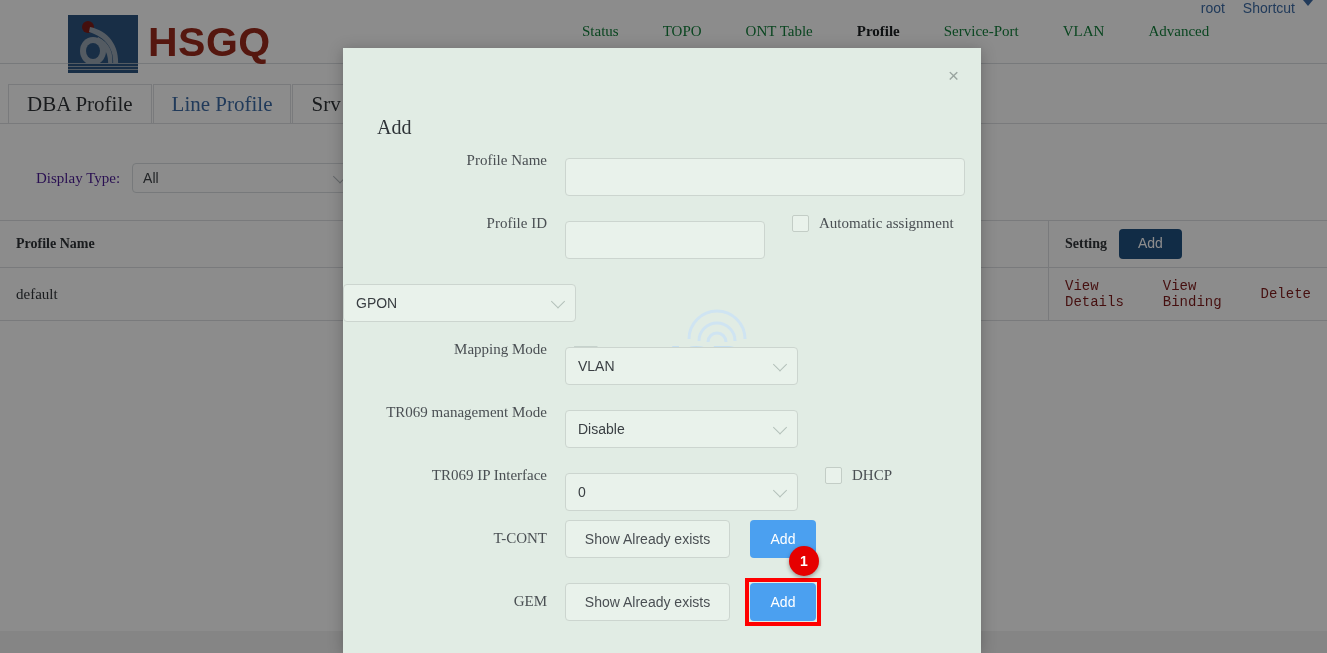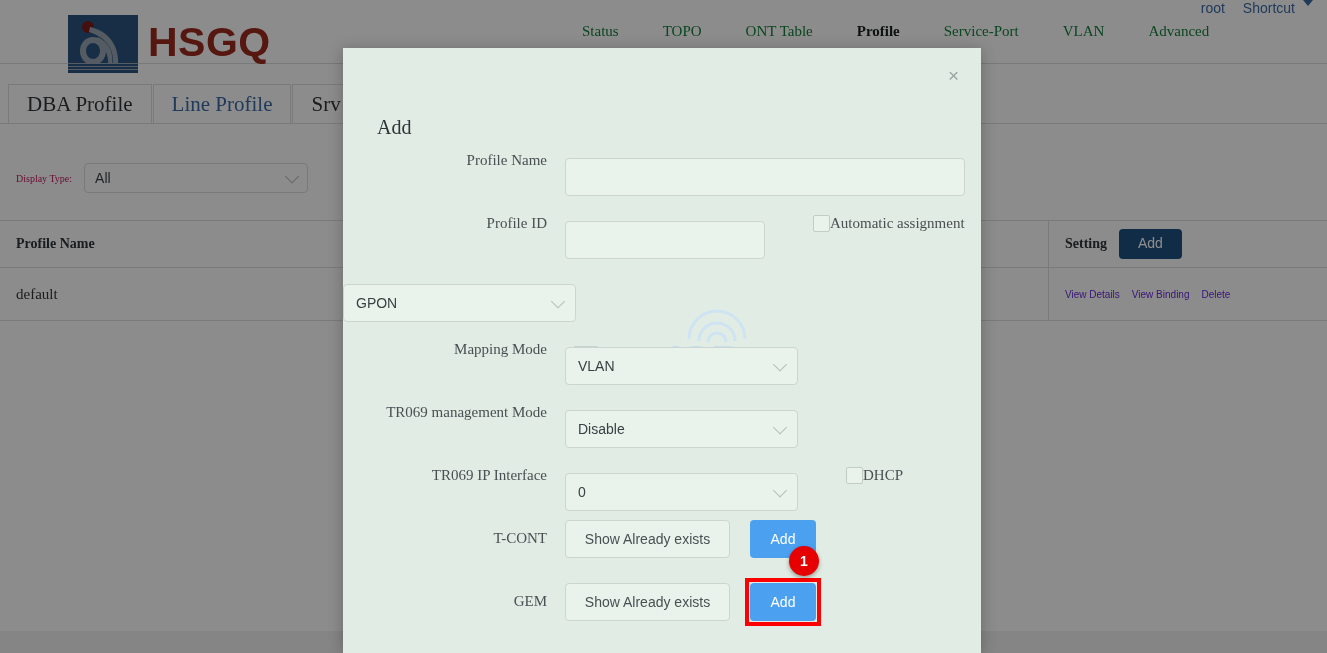--- a/index.html
+++ b/index.html
@@ -115,21 +115,21 @@
   .tab-underline {
     position: absolute; top: 123px; left: 0; width: 1327px; height: 1px;
     background: #dcdfe2;
   }
 
   
   .filterrow {
     position: absolute; top: 163px; left: 16px;
     display: flex; align-items: center; gap: 12px;
   }
-  .filter-label { font-size: 10px; color: #be185d; }
+  .filter-label { font-size: 15px; color: #4c1d95; margin-left: 20px; }
   .select-box {
     width: 224px; height: 30px;
     border: 1px solid #d9dde0; border-radius: 4px;
     background: #fff;
     display: flex; align-items: center;
     padding: 0 10px;
     box-sizing: border-box;
     font-family: "Liberation Sans", sans-serif;
     font-size: 14px; color: #404448;
     position: relative;
@@ -173,22 +173,22 @@
   .c4 { width: 278px; gap: 12px; }
   .btn-blue-dark {
     background: #205080; color: #fff;
     font-family: "Liberation Sans", sans-serif;
     font-size: 14px;
     padding: 7px 19px; border-radius: 4px;
     border: none; cursor: pointer;
     line-height: 1.1;
   }
   .link {
-    font-family: Liberation Sans, sans-serif;
-    font-size: 10px; color: #6d28d9; cursor: pointer;
+    font-family: Liberation Mono, monospace;
+    font-size: 14px; color: #7f1d1d; cursor: pointer;
   }
 
   .bottombar {
     position: absolute; bottom: 0; left: 0; width: 1327px; height: 22px;
     background: #f2f2f2;
   }
 
   
   #overlay {
     position: absolute; inset: 0;
@@ -267,22 +267,22 @@
   .w-mid  { width: 200px; }
   .w-sel  { width: 233px; }
   .msel-caret {
     position: absolute; right: 12px; top: 50%;
     width: 9px; height: 9px;
     border-right: 1.6px solid #b4c1ba;
     border-bottom: 1.6px solid #b4c1ba;
     transform: translateY(-65%) rotate(45deg);
   }
   .chk-wrap {
-    display: flex; align-items: flex-start; 
-    margin-left: 48px;
+    display: flex; align-items: flex-start; gap: 10px;
+    margin-left: 27px;
     cursor: pointer;
   }
   .chk {
     width: 15px; height: 15px;
     border: 1px solid #c3cdc6;
     border-radius: 2px;
     background: #e9f2eb;
     flex: 0 0 auto;
   }
   .chk-label { font-size: 15px; color: #4a4f53; }

